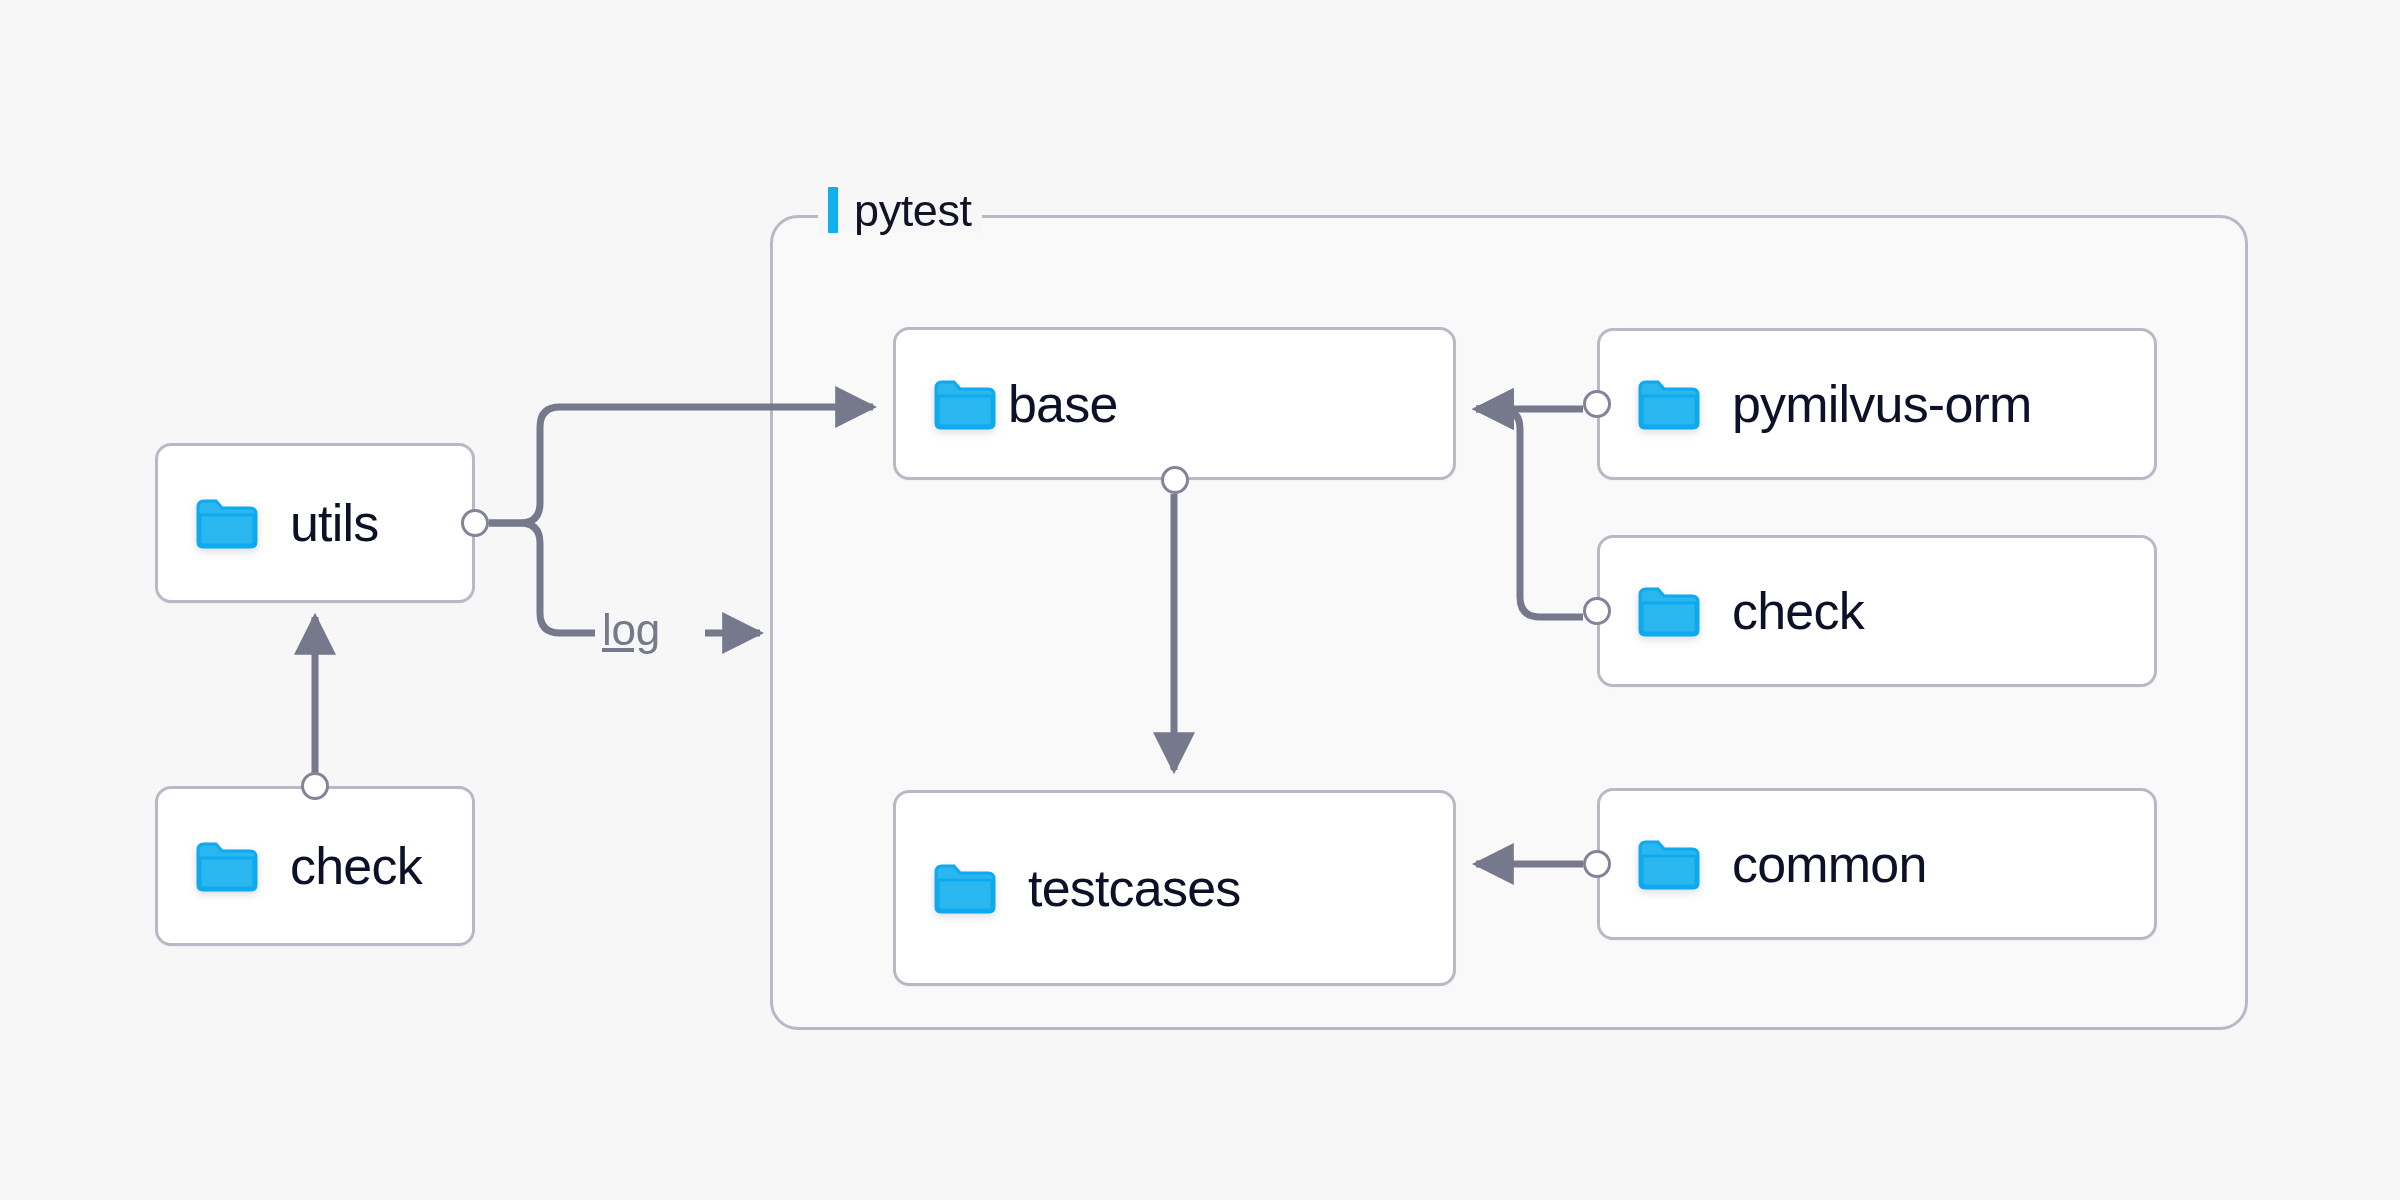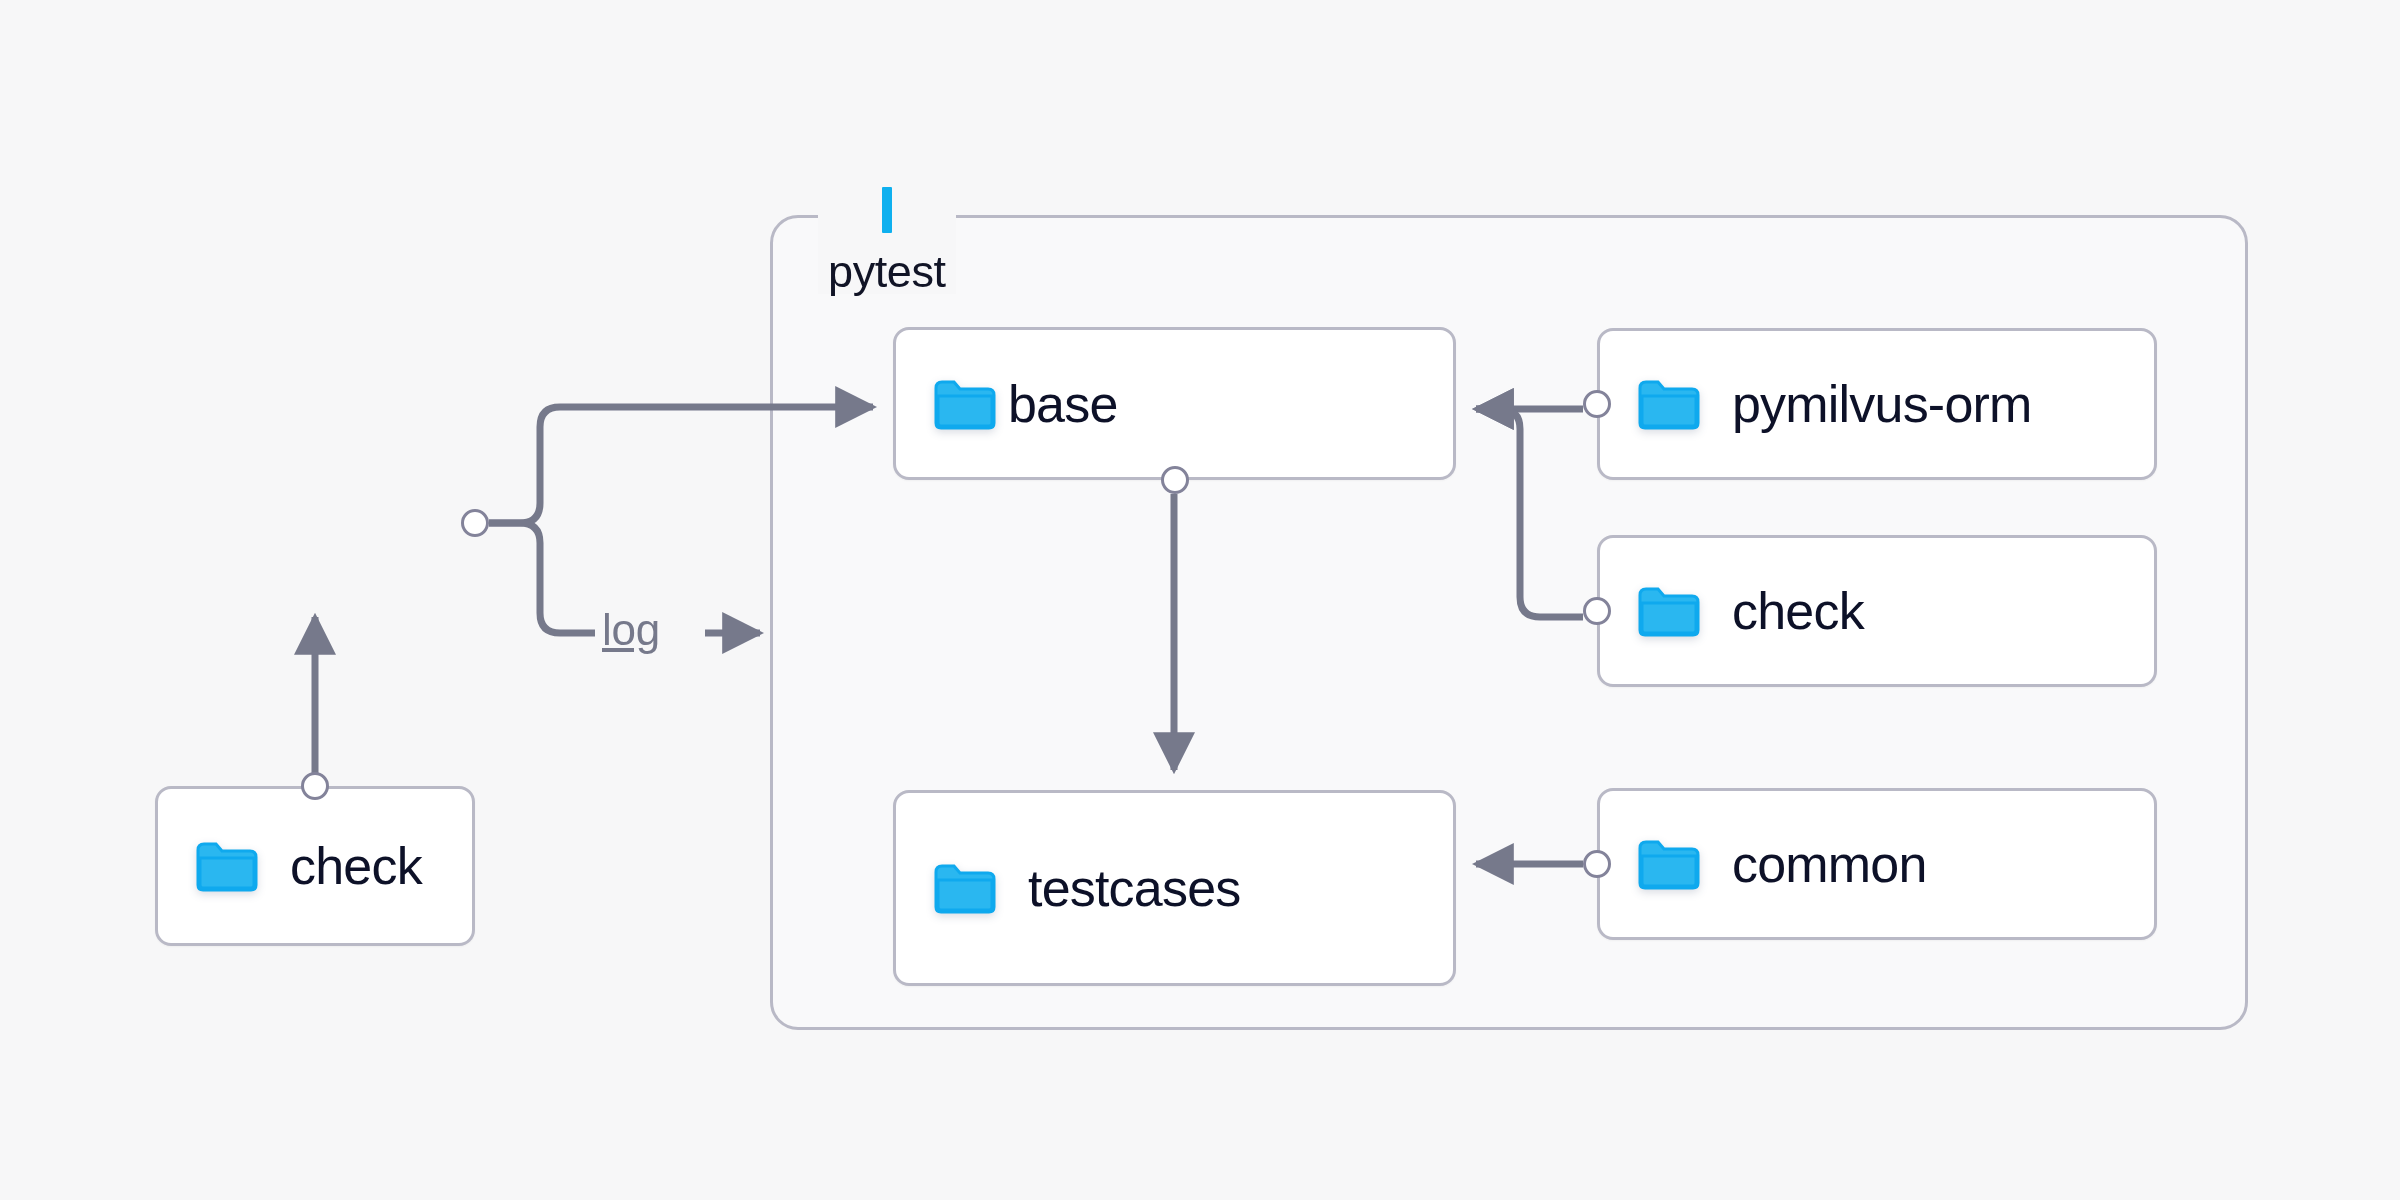--- a/index.html
+++ b/index.html
@@ -34,21 +34,20 @@
     background: rgba(255,255,255,0.28);
     box-sizing: border-box;
   }
   .group-label-wrap {
     position: absolute;
     display: flex;
     align-items: center;
     gap: 16px;
     background: #f7f7f8;
     padding: 0 10px;
-    flex-direction: column;
   }
   .group-accent-bar {
     width: 10px;
     height: 46px;
     background: #0fb0ef;
     border-radius: 1px;
   }
   .group-label-text {
     font-size: 45px;
     color: #111426;
@@ -154,20 +153,29 @@
       <path d="M 1583 617 L 1540 617 Q 1520 617 1520 597 L 1520 429 Q 1520 409 1500 409 L 1476 409" fill="none" stroke="#76798b" stroke-width="7" marker-end="url(#arrow)"></path>
     </g>
 
     <g>
       <path d="M 1583 864 L 1476 864" fill="none" stroke="#76798b" stroke-width="7" marker-end="url(#arrow)"></path>
     </g>
   </svg>
 
   <div class="edge-label" id="edge-label-log" style="left: 602px; top: 608px;">log</div>
 
+  <div class="node" id="node-utils" style="left: 155px; top: 443px; width: 320px; height: 160px;">
+    <span class="folder-icon">
+      <svg width="62" height="52" viewBox="0 0 62 52">
+        <path d="M2 10 Q2 4 8 4 L20 4 L26 11 L54 11 Q60 11 60 17 L60 45 Q60 50 55 50 L7 50 Q2 50 2 45 Z" fill="#2ab7f0" stroke="#0fa9ee" stroke-width="3"></path>
+        <path d="M4 18 L58 18 L58 45 Q58 48 55 48 L7 48 Q4 48 4 45 Z" fill="url(#folderGrad)" stroke="#0fa9ee" stroke-width="3"></path>
+      </svg>
+    </span>
+    <span class="node-label">utils</span>
+  </div>
   <div class="handle" id="handle-utils-right" style="left: 461px; top: 509px;"></div>
 
   <div class="node" id="node-config" style="left: 155px; top: 786px; width: 320px; height: 160px;">
     <span class="folder-icon">
       <svg width="62" height="52" viewBox="0 0 62 52">
         <path d="M2 10 Q2 4 8 4 L20 4 L26 11 L54 11 Q60 11 60 17 L60 45 Q60 50 55 50 L7 50 Q2 50 2 45 Z" fill="#2ab7f0" stroke="#0fa9ee" stroke-width="3"></path>
         <path d="M4 18 L58 18 L58 45 Q58 48 55 48 L7 48 Q4 48 4 45 Z" fill="url(#folderGrad)" stroke="#0fa9ee" stroke-width="3"></path>
       </svg>
     </span>
     <span class="node-label">check</span>

